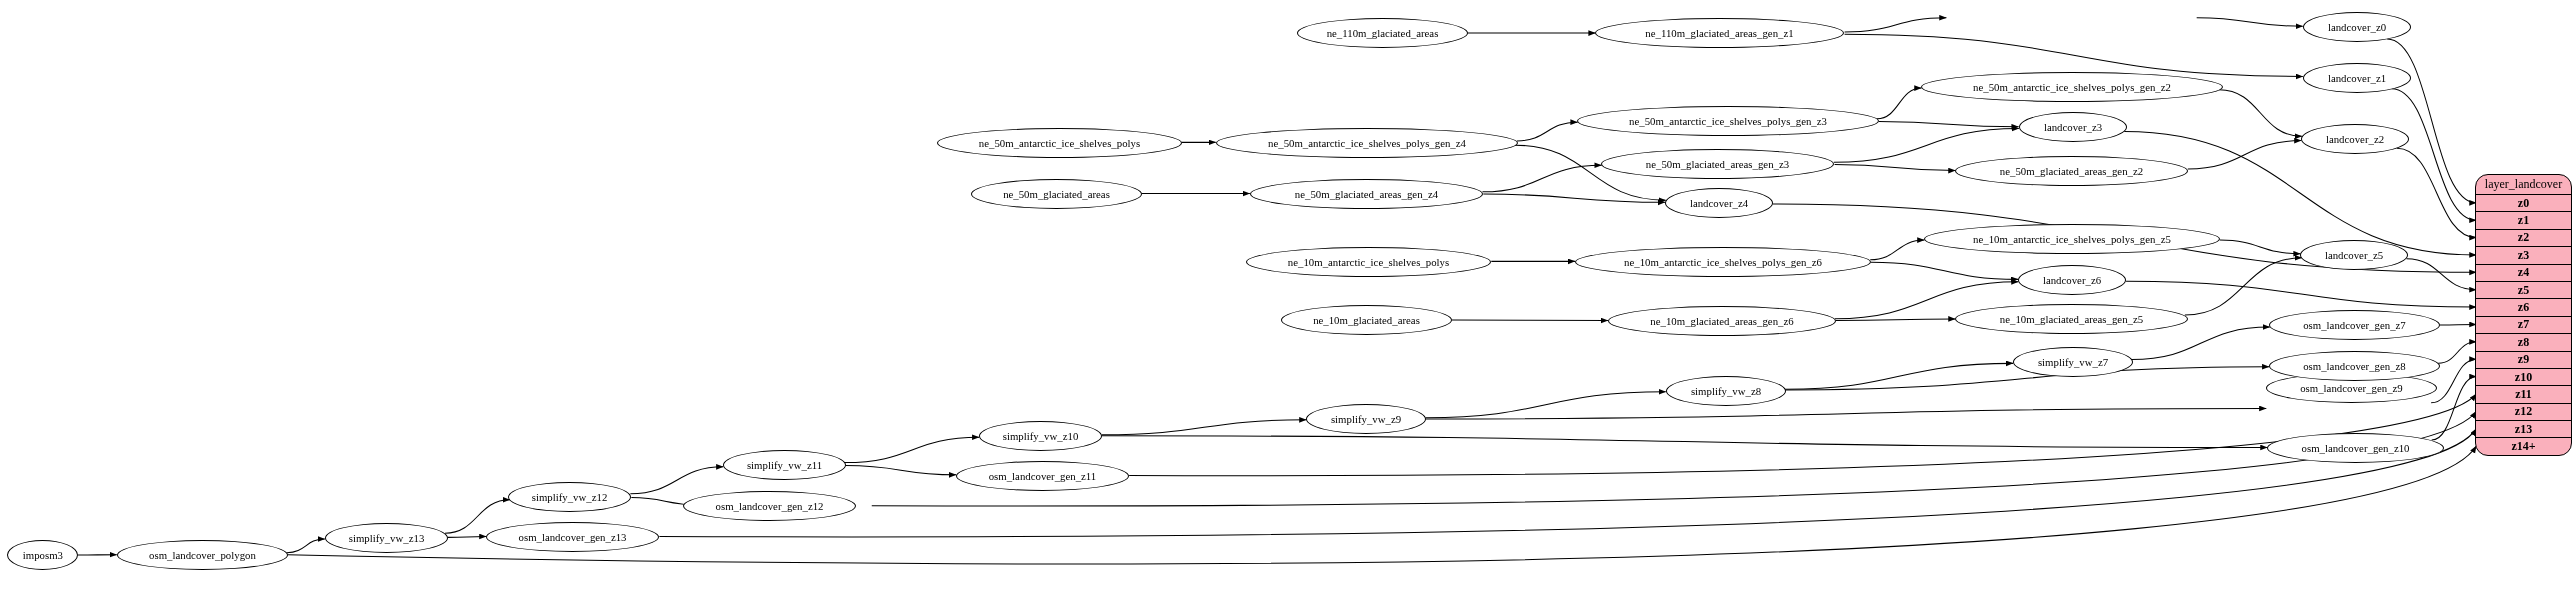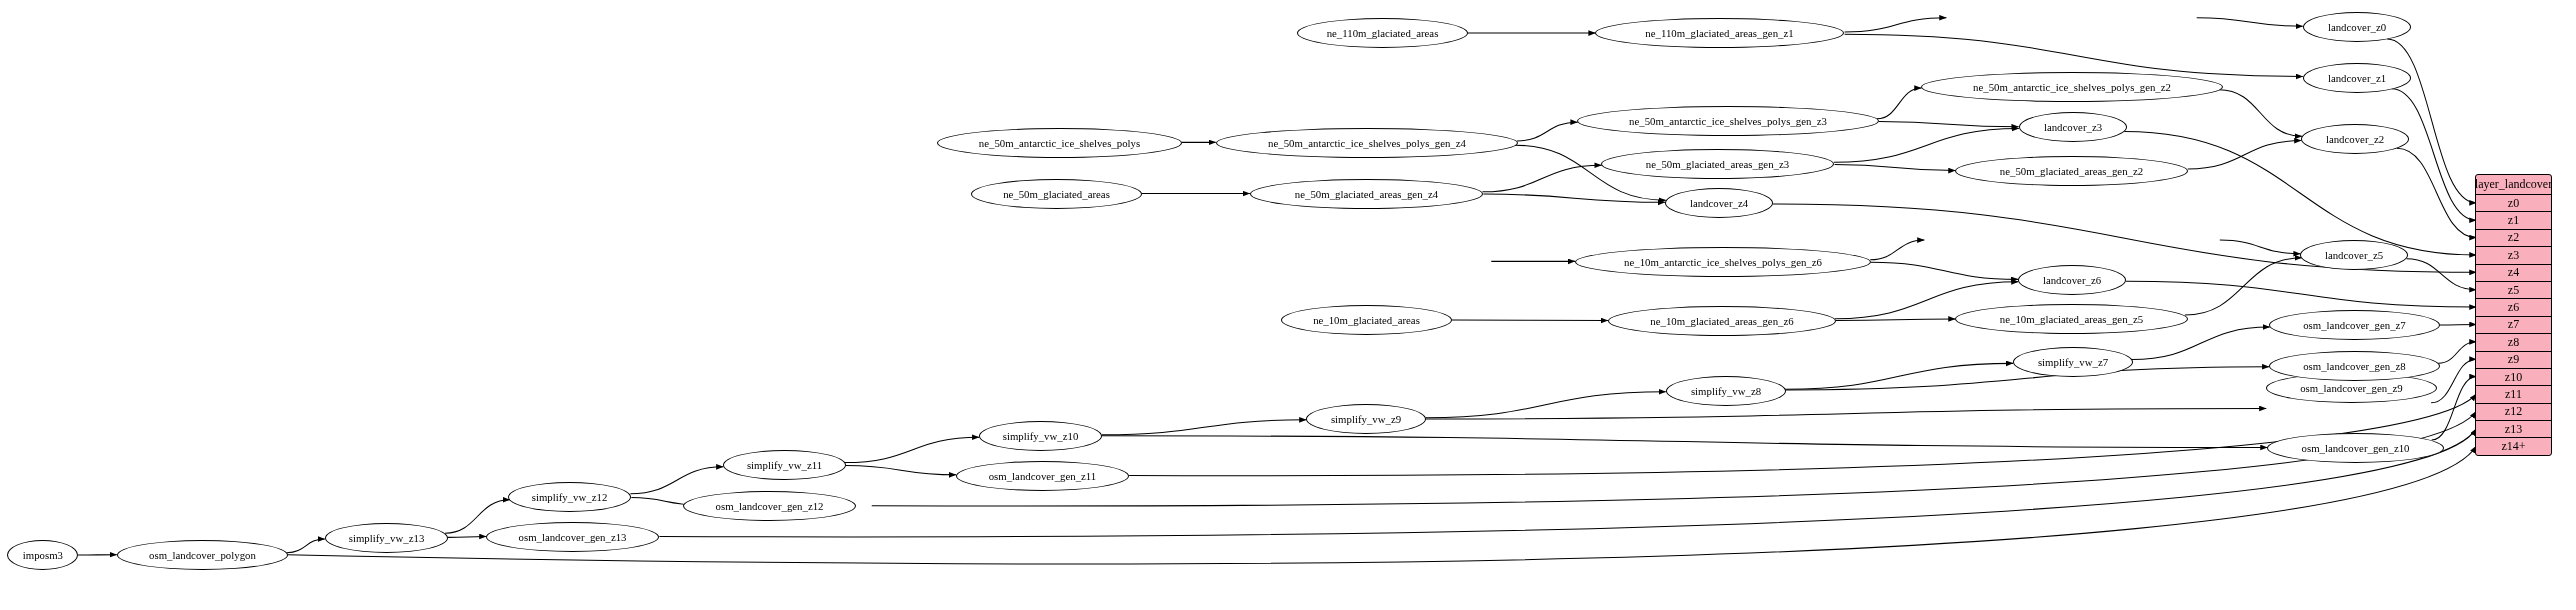--- a/index.html
+++ b/index.html
@@ -32,24 +32,24 @@
     justify-content: center;
     font-size: 10.8px;
     color: #000000;
     white-space: nowrap;
     z-index: 2;
   }
   #record-table {
     position: absolute;
     left: 2475px;
     top: 174px;
-    width: 77px;
+    width: 97px;
     box-sizing: border-box;
     border: 1.1px solid #000000;
-    border-radius: 3px;
+    border-radius: 13px;
     background: #fab0bc;
     overflow: hidden;
     z-index: 2;
     display: flex;
     flex-direction: column;
   }
   #record-table .thead {
     height: 19px;
     display: flex;
     align-items: center;
@@ -60,20 +60,21 @@
   }
   #record-table .trow {
     height: 17.4px;
     border-top: 1.1px solid #000000;
     display: flex;
     align-items: center;
     justify-content: center;
     font-size: 12px;
     color: #000000;
     box-sizing: border-box;
+    font-weight: bold;
   }
 </style>
 </head>
 <body>
 
 <div id="canvas">
 
   <svg id="edge-layer" xmlns="http://www.w3.org/2000/svg" viewBox="0 0 4524 1073" width="2576" height="611">
     <defs>
       <marker id="arrow" markerUnits="userSpaceOnUse" markerWidth="14" markerHeight="11" refX="12.5" refY="5" orient="auto">
@@ -160,21 +161,23 @@
   <div class="node" style="left:1216px;top:128px;width:302px;height:30px">ne_50m_antarctic_ice_shelves_polys_gen_z4</div>
   <div class="node" style="left:971px;top:179px;width:171px;height:30px">ne_50m_glaciated_areas</div>
   <div class="node" style="left:1250px;top:179px;width:233px;height:30px">ne_50m_glaciated_areas_gen_z4</div>
   <div class="node" style="left:1577px;top:106px;width:302px;height:30px">ne_50m_antarctic_ice_shelves_polys_gen_z3</div>
   <div class="node" style="left:1921px;top:72px;width:302px;height:30px">ne_50m_antarctic_ice_shelves_polys_gen_z2</div>
   <div class="node" style="left:1601px;top:149px;width:233px;height:30px">ne_50m_glaciated_areas_gen_z3</div>
   <div class="node" style="left:1955px;top:156px;width:233px;height:30px">ne_50m_glaciated_areas_gen_z2</div>
   <div class="node" style="left:2019px;top:112px;width:108px;height:30px">landcover_z3</div>
   <div class="node" style="left:1665px;top:188px;width:108px;height:30px">landcover_z4</div>
   <div class="node" style="left:2301px;top:124px;width:108px;height:30px">landcover_z2</div>
+  <div class="node" style="left:1246px;top:247px;width:245px;height:30px">ne_10m_antarctic_ice_shelves_polys</div>
   <div class="node" style="left:1575px;top:247px;width:296px;height:30px">ne_10m_antarctic_ice_shelves_polys_gen_z6</div>
+  <div class="node" style="left:1924px;top:224px;width:296px;height:30px">ne_10m_antarctic_ice_shelves_polys_gen_z5</div>
   <div class="node" style="left:1281px;top:305px;width:171px;height:30px">ne_10m_glaciated_areas</div>
   <div class="node" style="left:1608px;top:306px;width:228px;height:30px">ne_10m_glaciated_areas_gen_z6</div>
   <div class="node" style="left:1955px;top:304px;width:233px;height:30px">ne_10m_glaciated_areas_gen_z5</div>
   <div class="node" style="left:2300px;top:240px;width:108px;height:30px">landcover_z5</div>
   <div class="node" style="left:2018px;top:265px;width:108px;height:30px">landcover_z6</div>
 
   <div id="record-table">
     <div class="thead">layer_landcover</div>
     <div class="trow">z0</div>
     <div class="trow">z1</div>

